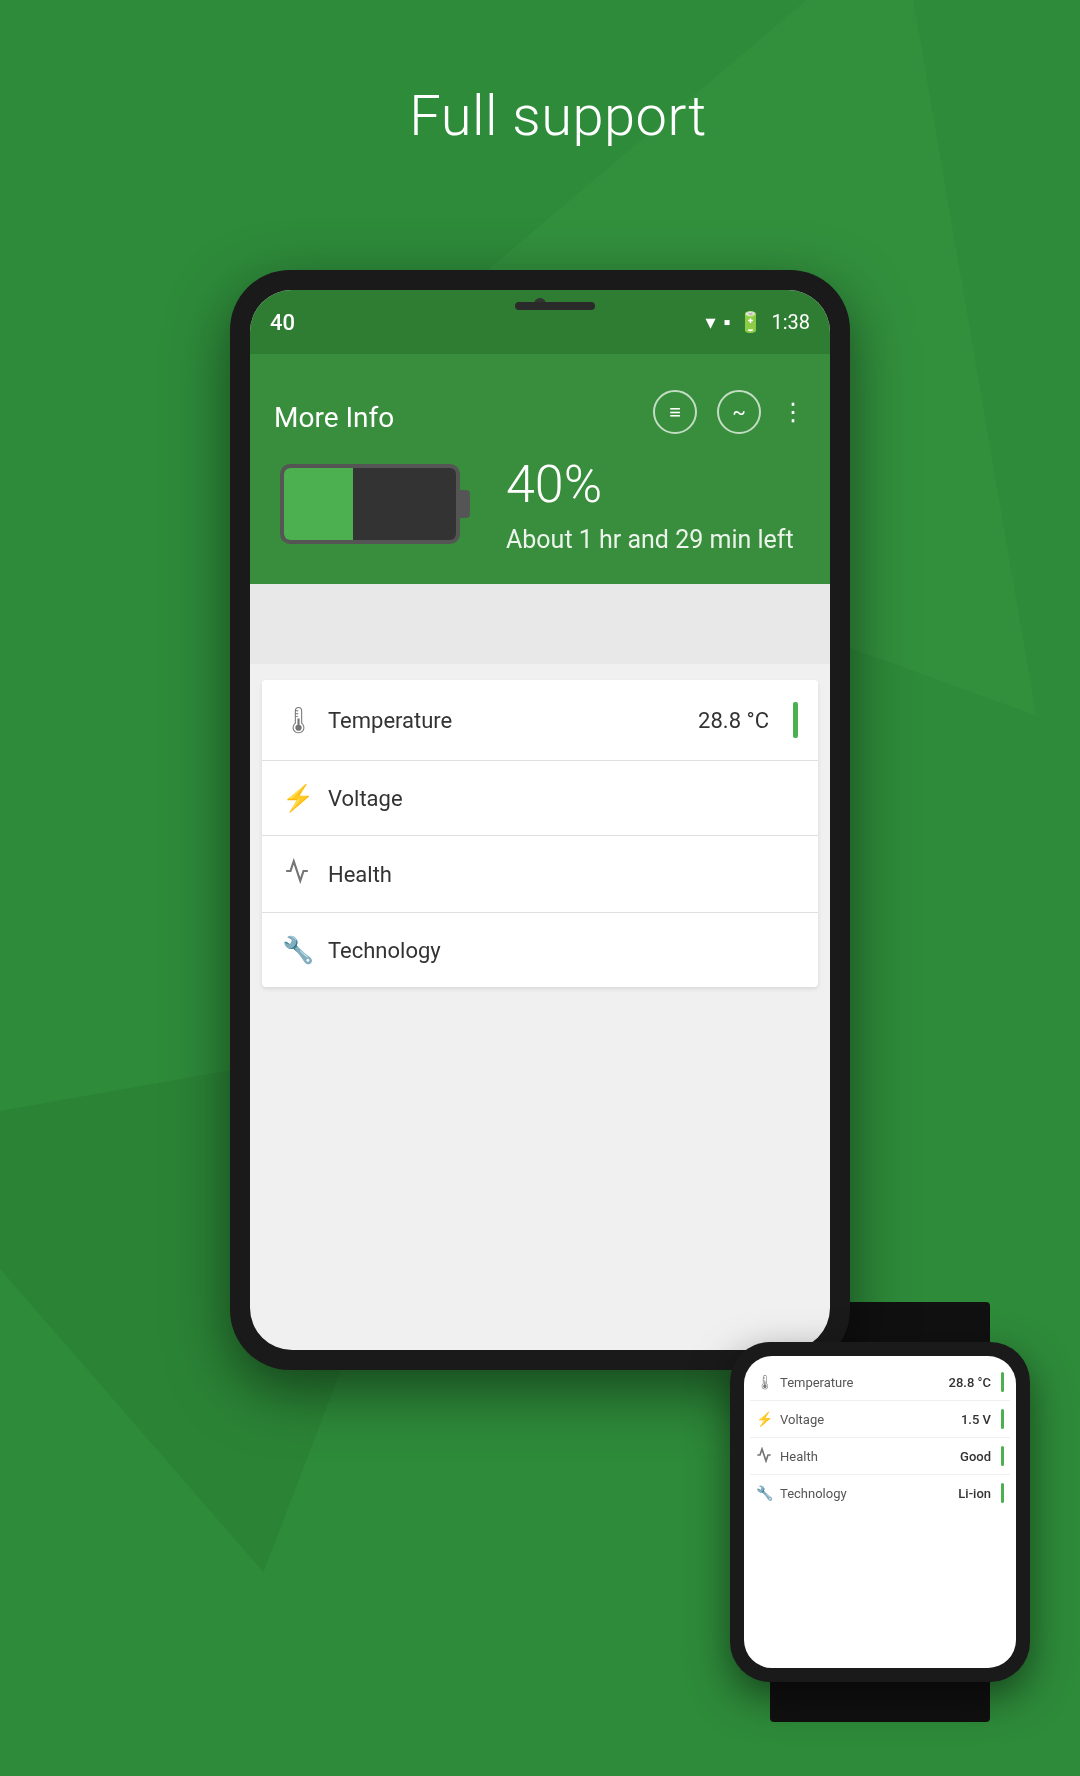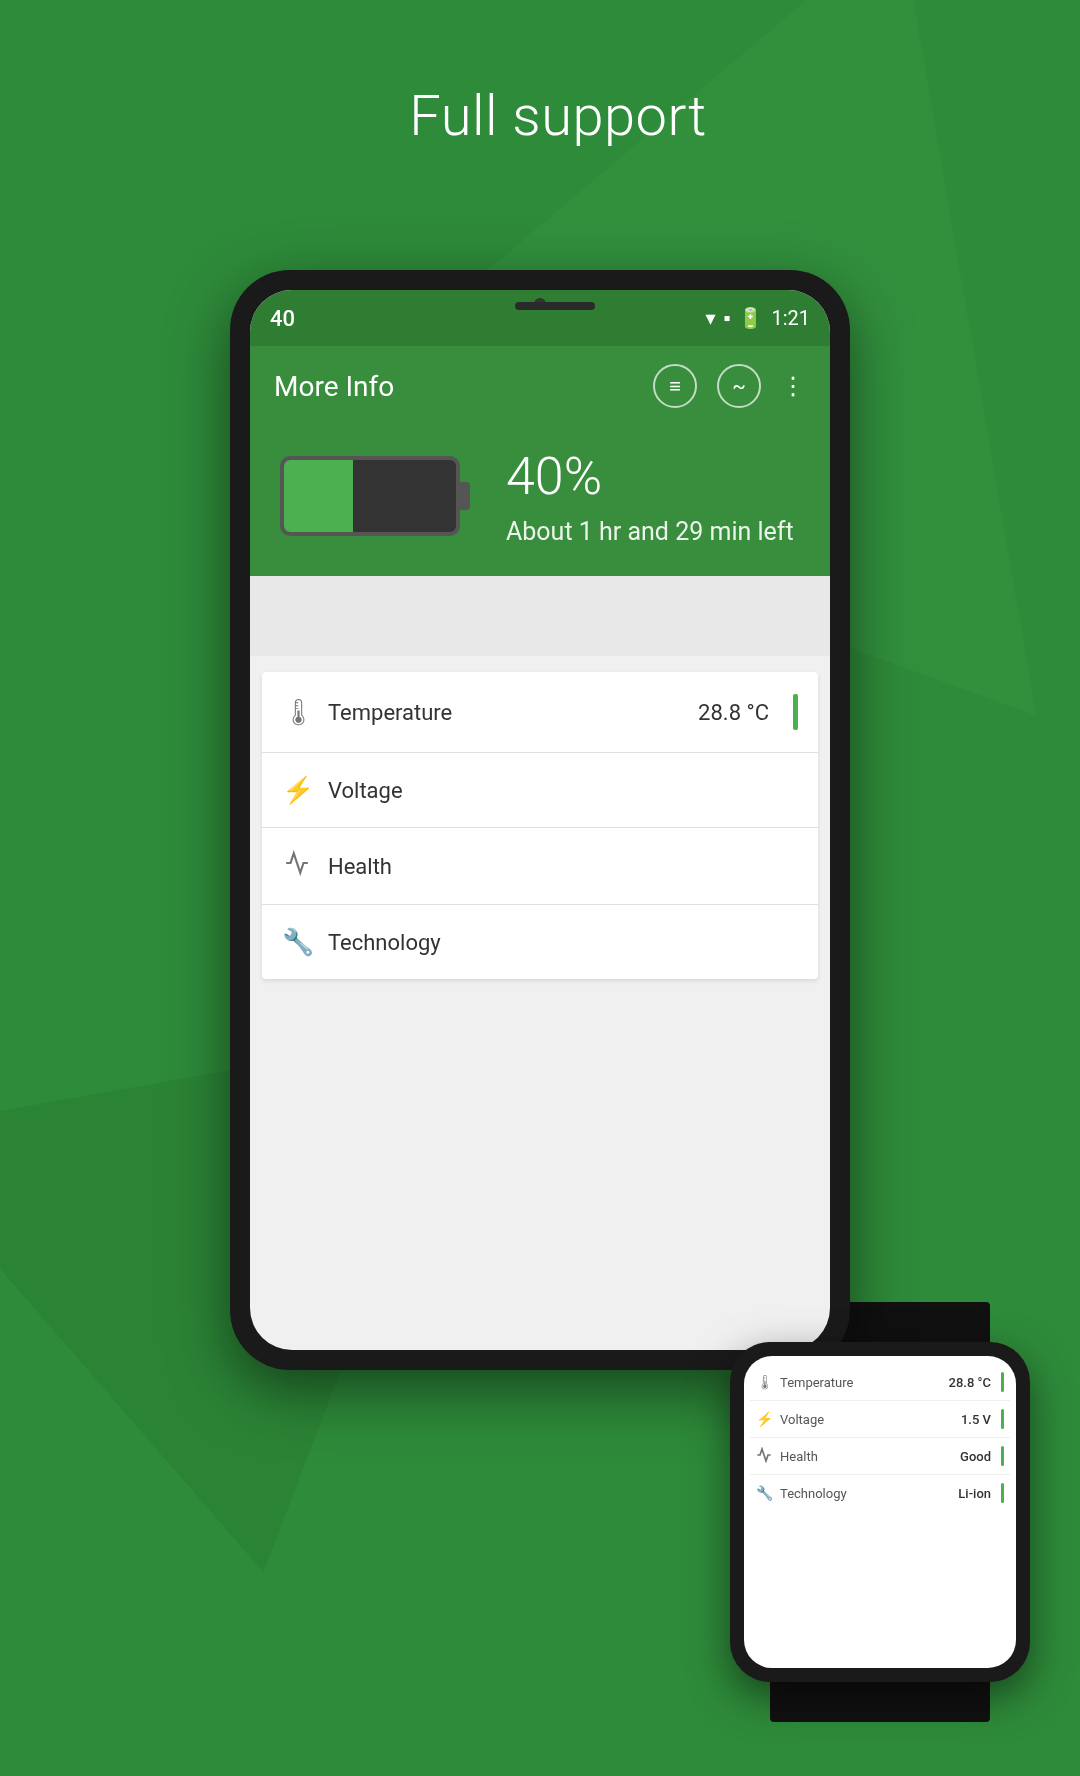--- a/index.html
+++ b/index.html
@@ -100,21 +100,21 @@
       width: 100%;
       height: 100%;
       background: #f0f0f0;
       border-radius: 42px;
       overflow: hidden;
     }
 
     
     .status-bar {
       background: #2e7d32;
-      height: 56px;
+      height: 64px;
       display: flex;
       align-items: center;
       justify-content: space-between;
       padding: 0 20px;
     }
     .status-bar-left {
       color: white;
       font-size: 22px;
       font-weight: 500;
     }
@@ -124,21 +124,21 @@
       gap: 8px;
       color: white;
       font-size: 20px;
     }
 
     
     .app-toolbar {
       background: #388e3c;
       height: 80px;
       display: flex;
-      align-items: center;
+      align-items: flex-end;
       justify-content: space-between;
       padding: 0 24px;
     }
     .toolbar-title {
       color: white;
       font-size: 28px;
       font-weight: 400;
     }
     .toolbar-icons {
       display: flex;
@@ -358,21 +358,21 @@
     <div class="phone-speaker"></div>
 
     <div class="phone-screen">
 
       <div class="status-bar">
         <span class="status-bar-left">40</span>
         <div class="status-bar-right">
           <span>▾</span>
           <span>▪</span>
           <span>🔋</span>
-          <span>1:21</span>
+          <span>1:38</span>
         </div>
       </div>
 
       <div class="app-toolbar">
         <span class="toolbar-title">More Info</span>
         <div class="toolbar-icons">
           <div class="toolbar-icon-circle">
             <span>≡</span>
           </div>
           <div class="toolbar-icon-circle">

